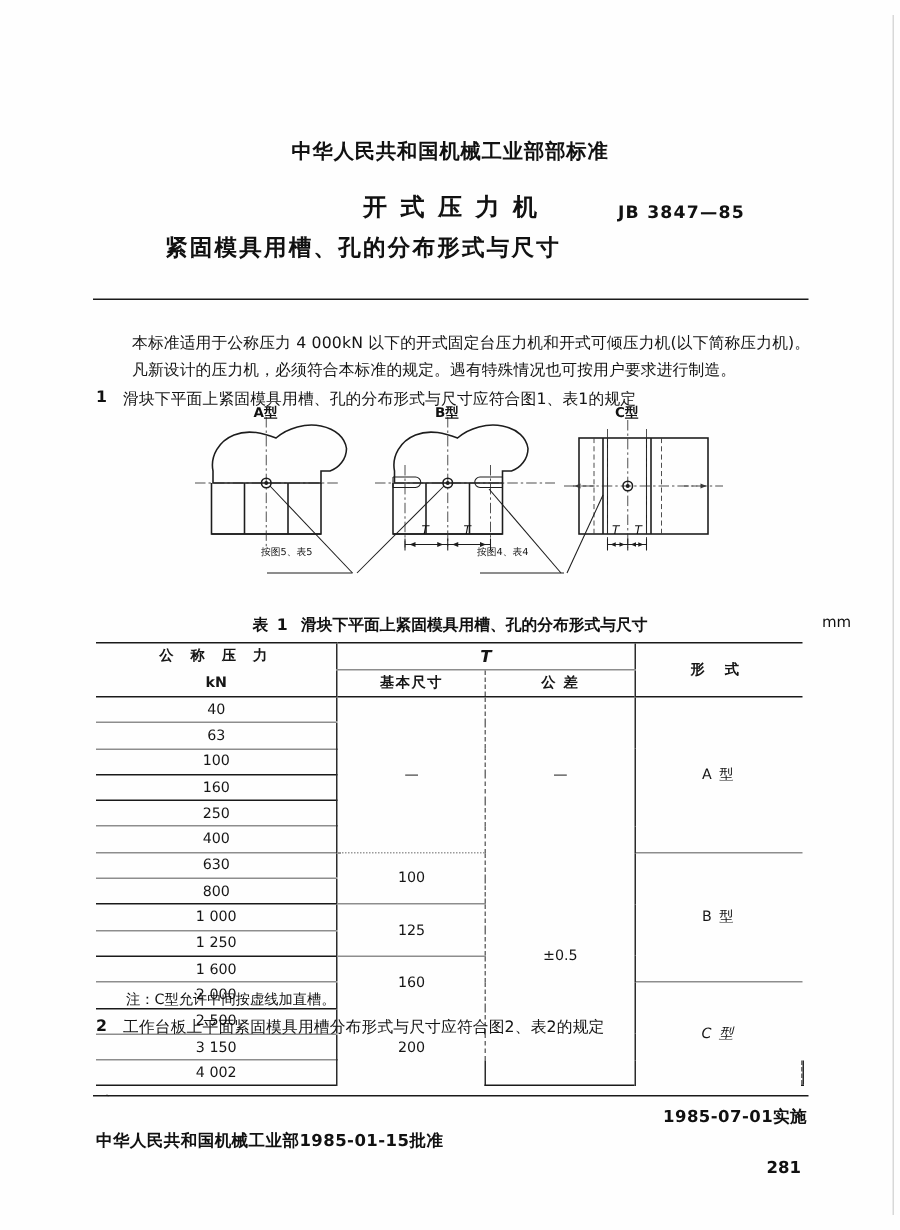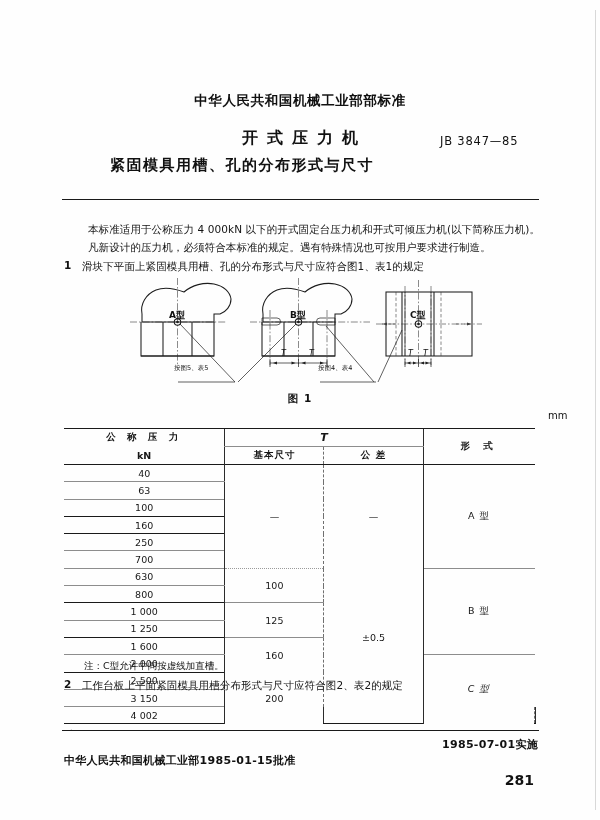--- a/index.html
+++ b/index.html
@@ -56,24 +56,23 @@
     width: 484px;
     text-align: center;
     font-size: 15px;
     font-weight: bold;
     letter-spacing: 1.5px;
   }
   .std-no {
     position: absolute;
     left: 412px; top: 134px;
     font-size: 11.5px;
-    font-weight: normal;
+    font-weight: bold;
     letter-spacing: 0.8px;
     font-family: "DejaVu Sans", "Liberation Sans", sans-serif;
-    margin-left: 28px;
   }
   .hr-top {
     position: absolute;
     left: 62px; top: 199px;
     width: 477px; height: 0;
     border-top: 1.2px solid #1a1a1a;
   }
 
   
   .para {
@@ -134,21 +133,20 @@
   .unit-mm {
     position: absolute;
     left: 508px; top: 410px;
     font-size: 10px;
     padding-left: 40px;
   }
   .type-label {
     position: absolute;
     font-size: 9px;
     font-weight: bold;
-    margin-top: 40px;
   }
 
   
   .tbl {
     position: absolute;
     left: 64px; top: 428px;
     width: 472px;
     border-collapse: collapse;
     font-size: 9.5px;
   }
@@ -192,21 +190,21 @@
   .footer-right {
     position: absolute;
     right: 62px; top: 737px;
     font-size: 11px;
     font-weight: bold;
     letter-spacing: 0.3px;
   }
   .page-no {
     position: absolute;
     right: 66px; top: 772px;
-    font-size: 14px;
+    font-size: 11px;
     font-weight: bold;
   }
   .speck {
     position: absolute;
     left: 70px; top: 722px;
     font-size: 8px;
     color: #777;
   }
 </style>
 </head>
@@ -356,22 +354,24 @@
 
     <div style="position:absolute; left:44px; top:94px; font-size:6.5px; white-space:nowrap;">按图5、表5</div>
     <div style="position:absolute; left:188px; top:94px; font-size:6.5px; white-space:nowrap;">按图4、表4</div>
 
     <div style="position:absolute; left:151px; top:79px; font-size:8px; font-style:italic;">T</div>
     <div style="position:absolute; left:179px; top:79px; font-size:8px; font-style:italic;">T</div>
     <div style="position:absolute; left:278px; top:79px; font-size:8px; font-style:italic;">T</div>
     <div style="position:absolute; left:293px; top:79px; font-size:8px; font-style:italic;">T</div>
   </div>
 
-  <div class="fig-caption">图 1</div>
-
+
+  <div class="tbl-caption">
+    <span class="cap-num">表 1</span><span>滑块下平面上紧固模具用槽、孔的分布形式与尺寸</span>
+  </div>
   <div class="unit-mm">mm</div>
 
   <table class="tbl">
     <tbody>
         <tr>
       <td class="hd thick-top hd-p" rowspan="1" style="width:162px;">公 称 压 力</td>
       <td class="hd thick-top hair vline-l hd-t" colspan="2" style="width:198px;">T</td>
       <td class="hd thick-top vline-l hd-x" rowspan="2" style="width:112px;">形  式</td>
     </tr>
     <tr>
@@ -392,21 +392,21 @@
     <tr>
       <td class="rowcell" style="border-bottom:1.2px solid #1a1a1a;">100</td>
     </tr>
     <tr>
       <td class="rowcell" style="border-bottom:1.2px solid #1a1a1a;">160</td>
     </tr>
     <tr>
       <td class="rowcell hair">250</td>
     </tr>
     <tr>
-      <td class="rowcell hair">700</td>
+      <td class="rowcell hair">400</td>
     </tr>
 
     <tr>
       <td class="rowcell" style="border-top:1.2px solid #1a1a1a; border-bottom:0.6px solid #8d8d8d;">630</td>
       <td class="rowcell vline-l" rowspan="2" style="border-top:0.6px dotted #9a9a9a;">100</td>
       <td class="rowcell" rowspan="8" style="border-left:0.6px dashed #6f6f6f;">±0.5</td>
       <td class="rowcell vline-l frm" rowspan="5" style="border-top:0.8px solid #8d8d8d;">B 型</td>
     </tr>
     <tr>
       <td class="rowcell" style="border-bottom:1.2px solid #1a1a1a;">800</td>

